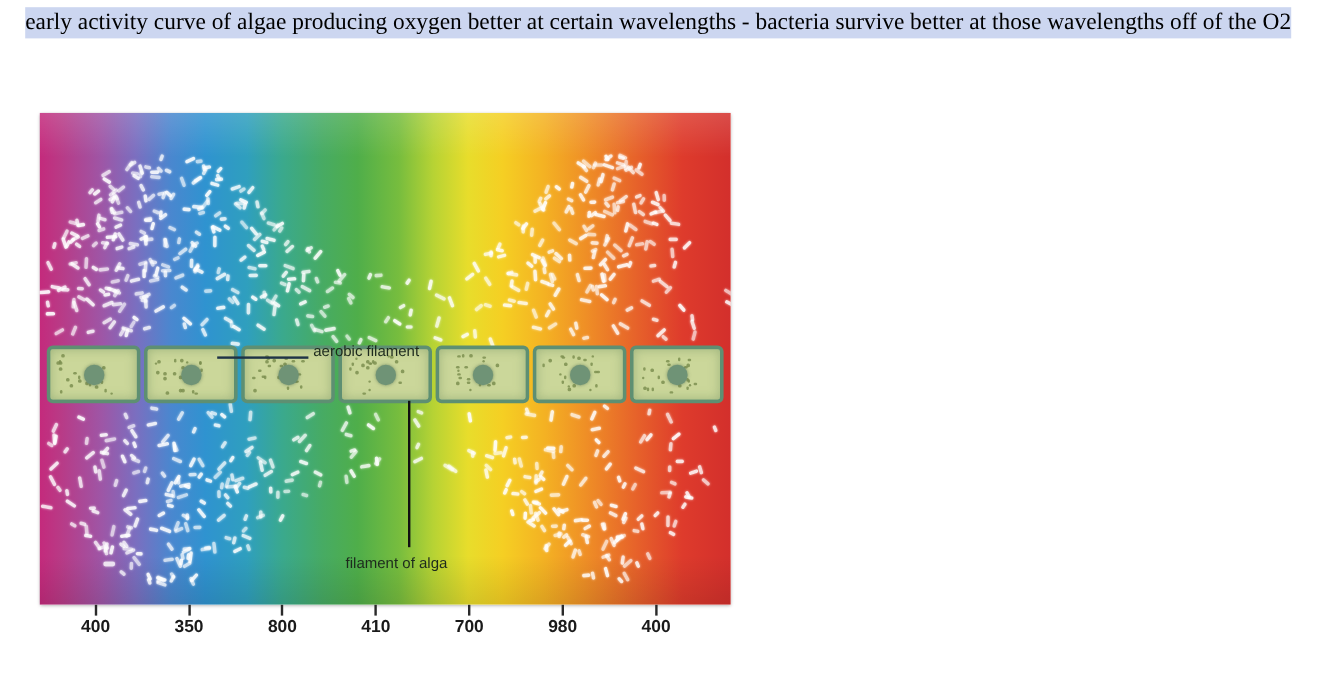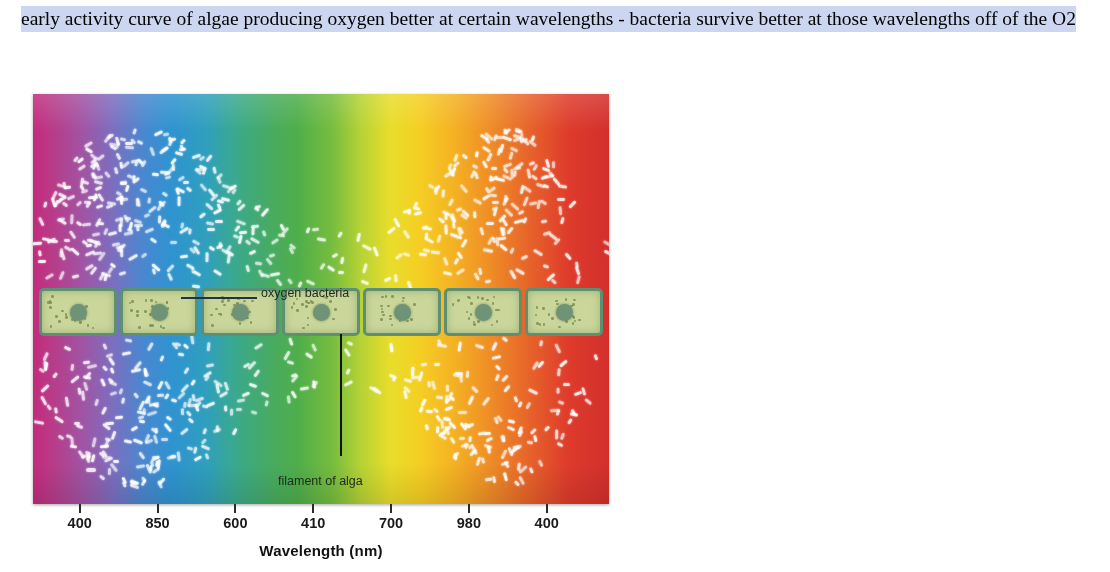--- a/index.html
+++ b/index.html
@@ -160,23 +160,22 @@
   }
   #leader-aerobic {
     position: absolute;
     left: 148px;
     top: 203px;
     width: 76px;
     height: 2px;
     background: #1f3346;
   }
   #label-filament {
-    left: 245px;
+    left: 255px;
     top: 368px;
-    margin-top: 12px;
   }
   #leader-filament {
     position: absolute;
     left: 307px;
     top: 240px;
     width: 2px;
     height: 122px;
     background: #111111;
   }
 
@@ -1167,34 +1166,33 @@
           <div class="speck" style="left: 60.8849%; top: 74.5387%;"></div>
           <div class="speck" style="left: 19.8668%; top: 37.9146%;"></div>
           <div class="speck" style="left: 51.4336%; top: 70.0211%;"></div>
           <div class="speck" style="left: 37.9016%; top: 20.9122%;"></div>
           <div class="speck" style="left: 11.6129%; top: 73.8636%;"></div>
           <div class="nucleus"></div>
         </div>
       </div>
 
     <div id="leader-aerobic"></div>
-    <div class="callout-label" id="label-aerobic">oxygen bacteria</div>
+    <div class="callout-label" id="label-aerobic">aerobic filament</div>
 
     <div id="leader-filament"></div>
     <div class="callout-label" id="label-filament">filament of alga</div>
   </div>
 
   <div id="axis">
-    <div id="axis-title">Wavelength (nm)</div>
   <div class="tick" style="left: 45.7027px;"></div>
       <div class="tick-label" style="left: 46.7027px;">400</div>
       <div class="tick" style="left: 123.541px;"></div>
-      <div class="tick-label" style="left: 124.541px;">850</div>
+      <div class="tick-label" style="left: 124.541px;">350</div>
       <div class="tick" style="left: 201.378px;"></div>
-      <div class="tick-label" style="left: 202.378px;">600</div>
+      <div class="tick-label" style="left: 202.378px;">800</div>
       <div class="tick" style="left: 279.216px;"></div>
       <div class="tick-label" style="left: 280.216px;">410</div>
       <div class="tick" style="left: 357.054px;"></div>
       <div class="tick-label" style="left: 358.054px;">700</div>
       <div class="tick" style="left: 434.892px;"></div>
       <div class="tick-label" style="left: 435.892px;">980</div>
       <div class="tick" style="left: 512.73px;"></div>
       <div class="tick-label" style="left: 513.73px;">400</div>
     </div>
 

